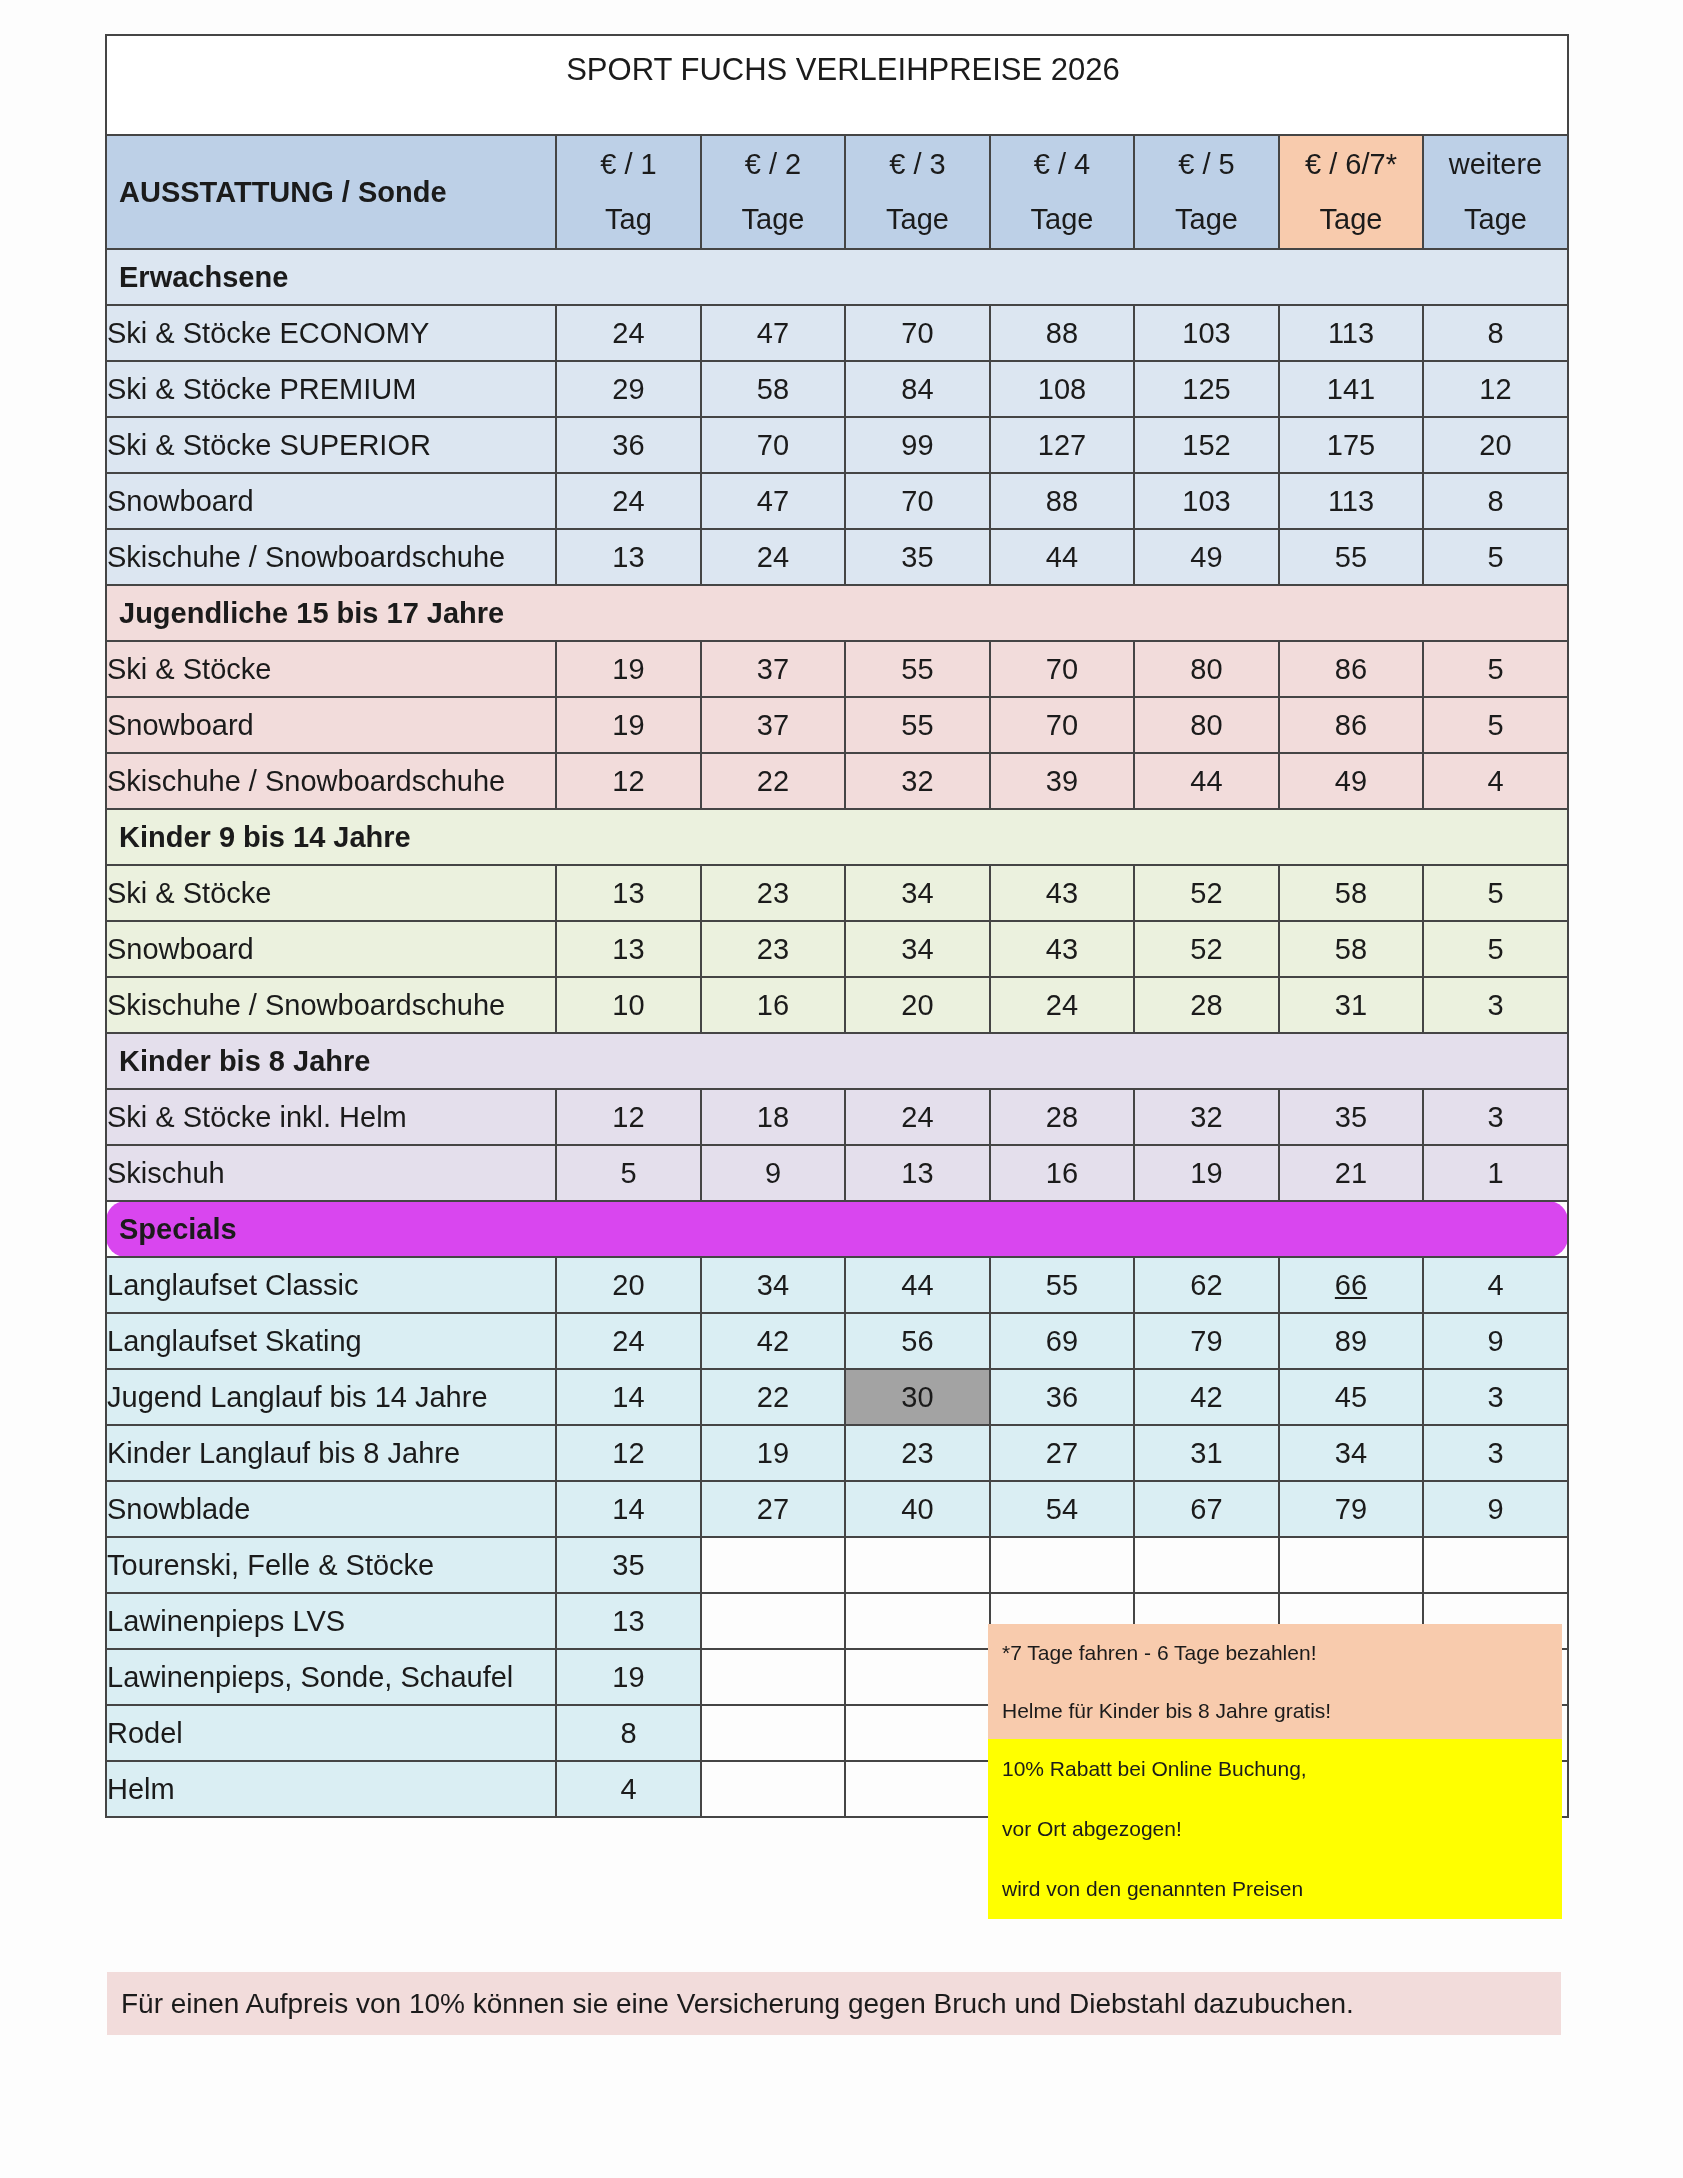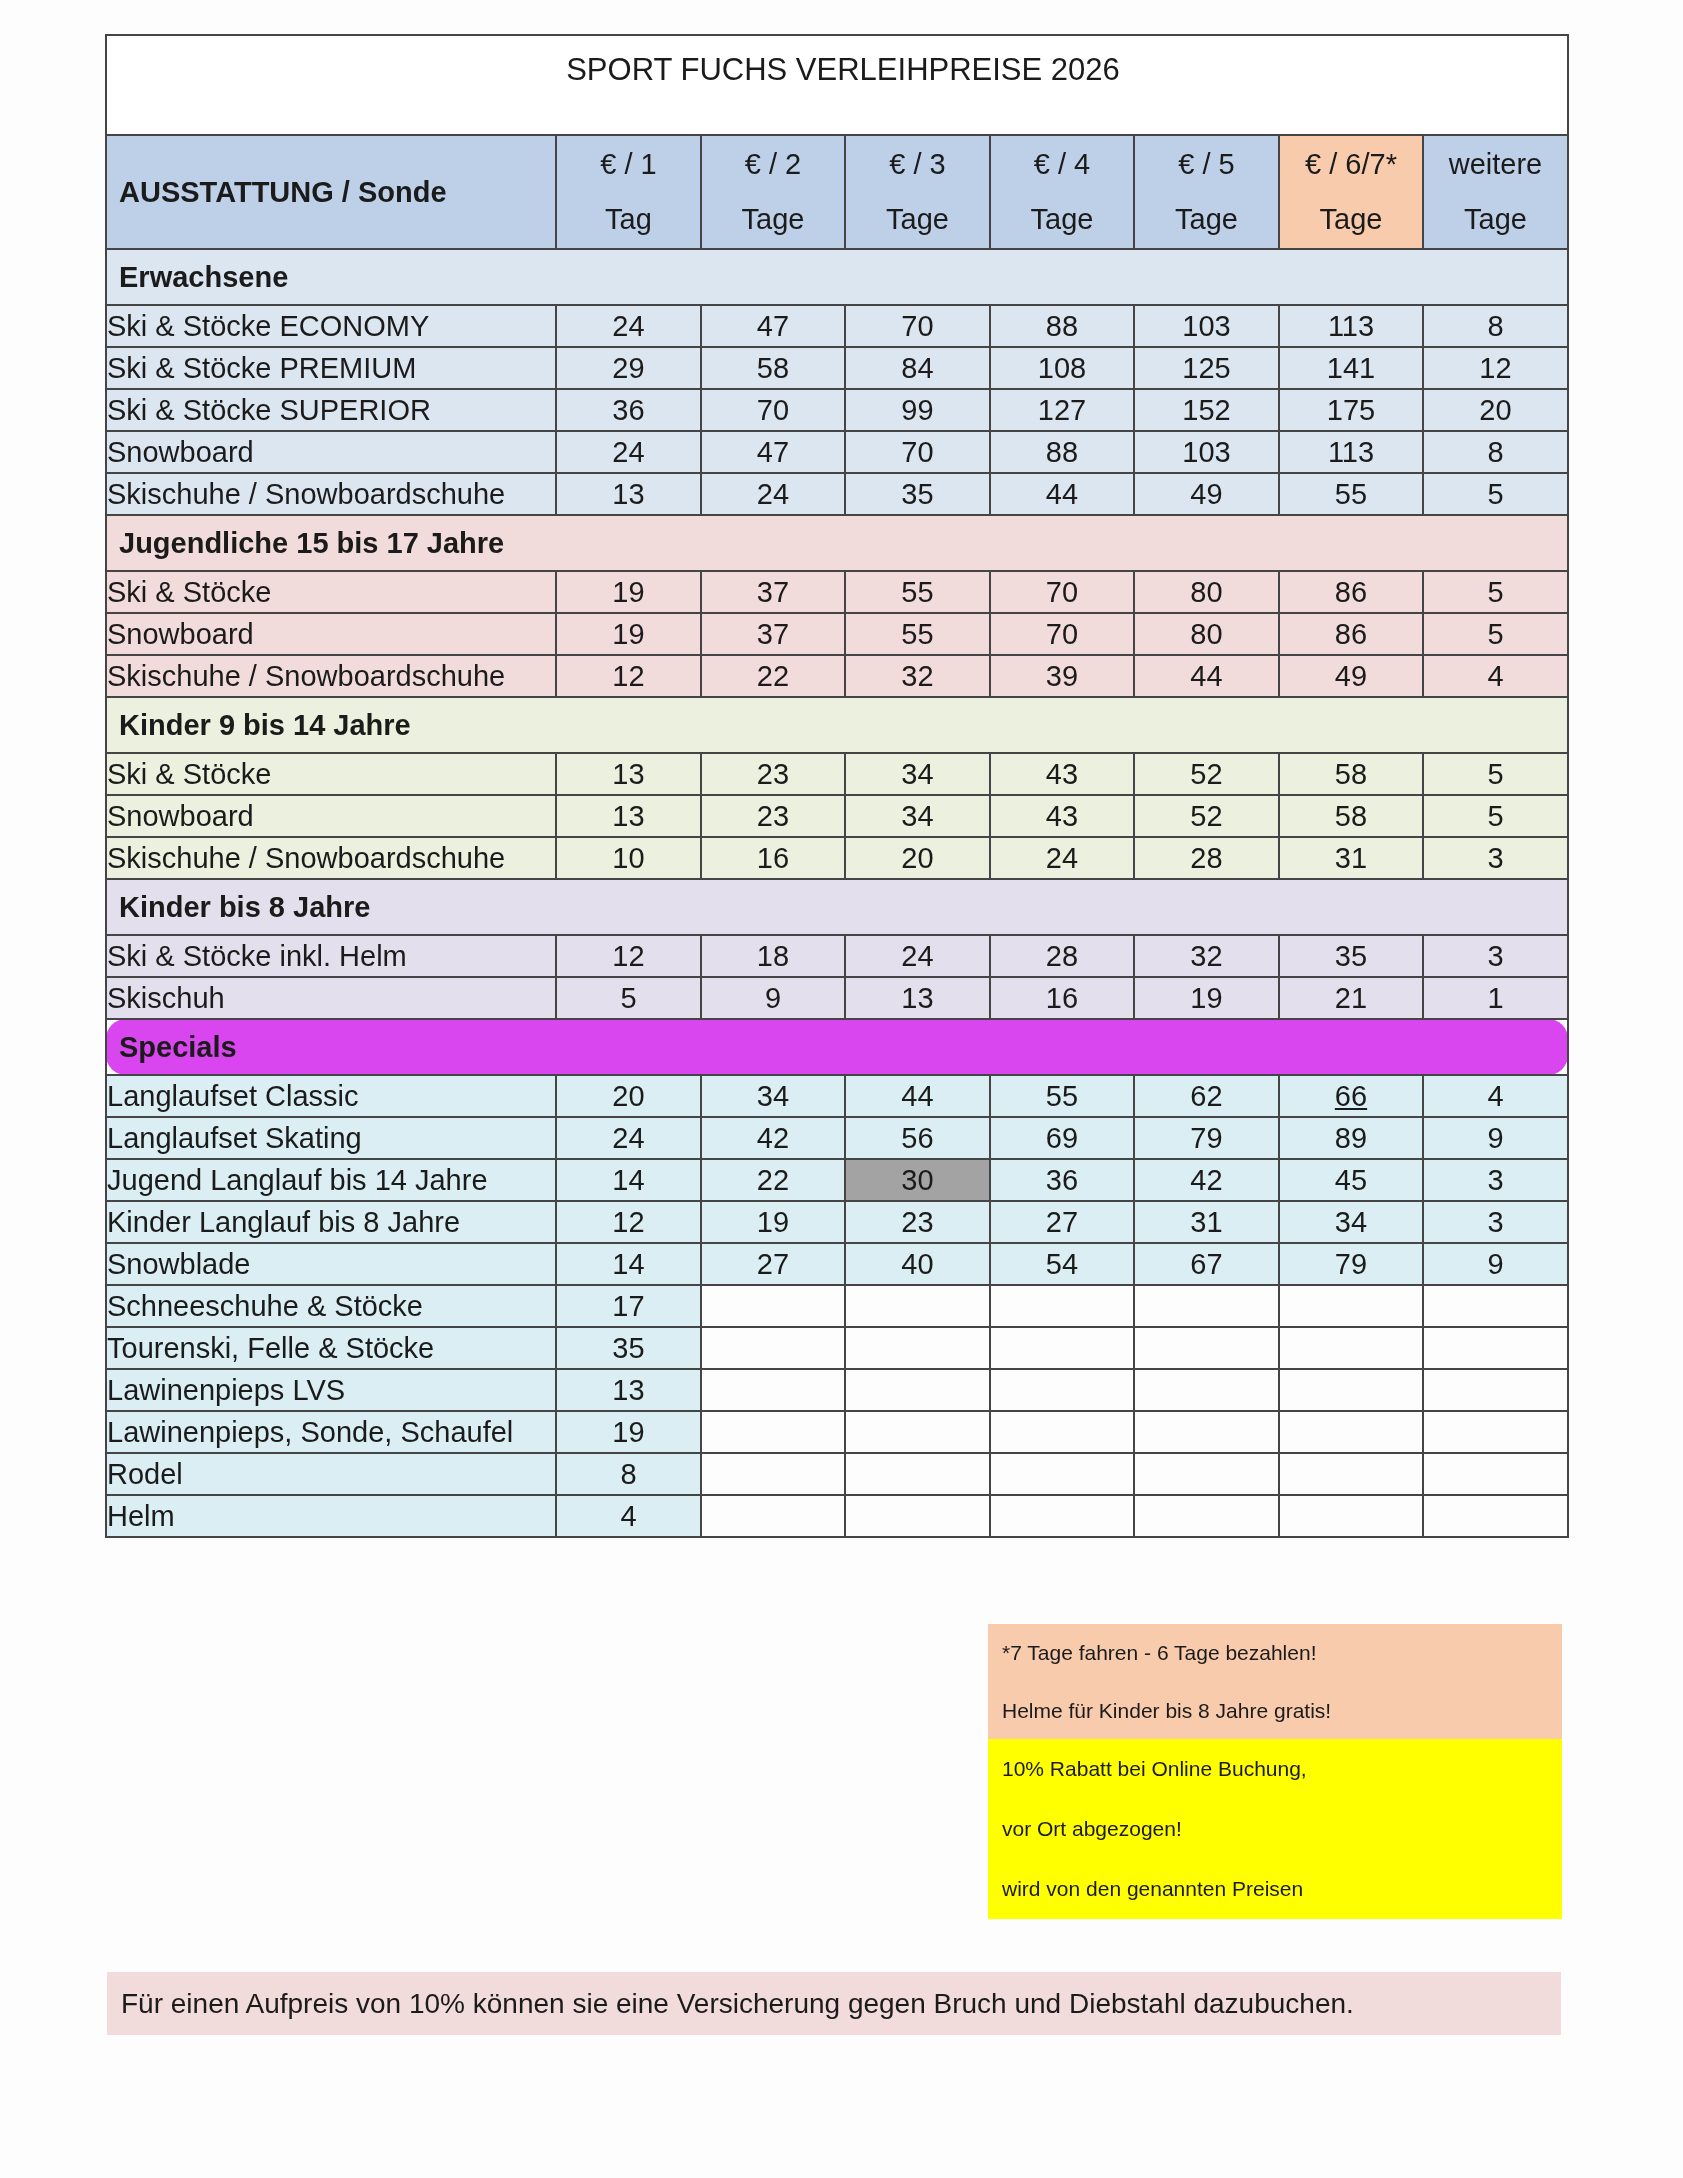--- a/index.html
+++ b/index.html
@@ -36,21 +36,21 @@
   tr.header-row th.col { font-weight:400; }
   tr.header-row th.col.hl { background:var(--header-hl); }
   th.col .wrap {
     display:flex; flex-direction:column; justify-content:space-around;
     align-items:center; height:110px;
   }
 
   tr.row-section { height:56px; }
   tr.row-section td { font-weight:700; text-align:left; padding-left:12px; }
 
-  tr.row-data { height:42px;margin-top:24px; }
+  tr.row-data { height:56px;margin-top:24px; }
   td.cell-label { text-align:left; padding-left:12px; }
   td.cell-num  { text-align:center; }
   td.cell-empty { border:none; background:transparent; }
 
   .note {
     position:absolute; box-sizing:border-box;
     font-size:21px; padding-left:14px; z-index:5;
   }
   .note-orange {
     left:988px; top:1624px; width:574px; height:116px;
@@ -320,30 +320,20 @@
           <td class="cell-label" style="background: rgb(218, 238, 243);">Snowblade</td>
           <td class="cell-num" style="background: rgb(218, 238, 243);">14</td>
           <td class="cell-num" style="background: rgb(218, 238, 243);">27</td>
           <td class="cell-num" style="background: rgb(218, 238, 243);">40</td>
           <td class="cell-num" style="background: rgb(218, 238, 243);">54</td>
           <td class="cell-num" style="background: rgb(218, 238, 243);">67</td>
           <td class="cell-num" style="background: rgb(218, 238, 243);">79</td>
           <td class="cell-num" style="background: rgb(218, 238, 243);">9</td>
         </tr>
         <tr class="row-data">
-          <td class="cell-label" style="background: rgb(218, 238, 243);">Schneeschuhe &amp; Stöcke</td>
-          <td class="cell-num" style="background: rgb(218, 238, 243);">17</td>
-          <td class="cell-empty"></td>
-          <td class="cell-empty"></td>
-          <td class="cell-empty"></td>
-          <td class="cell-empty"></td>
-          <td class="cell-empty"></td>
-          <td class="cell-empty"></td>
-        </tr>
-        <tr class="row-data">
           <td class="cell-label" style="background: rgb(218, 238, 243);">Tourenski, Felle &amp; Stöcke</td>
           <td class="cell-num" style="background: rgb(218, 238, 243);">35</td>
           <td class="cell-empty"></td>
           <td class="cell-empty"></td>
           <td class="cell-empty"></td>
           <td class="cell-empty"></td>
           <td class="cell-empty"></td>
           <td class="cell-empty"></td>
         </tr>
         <tr class="row-data">

